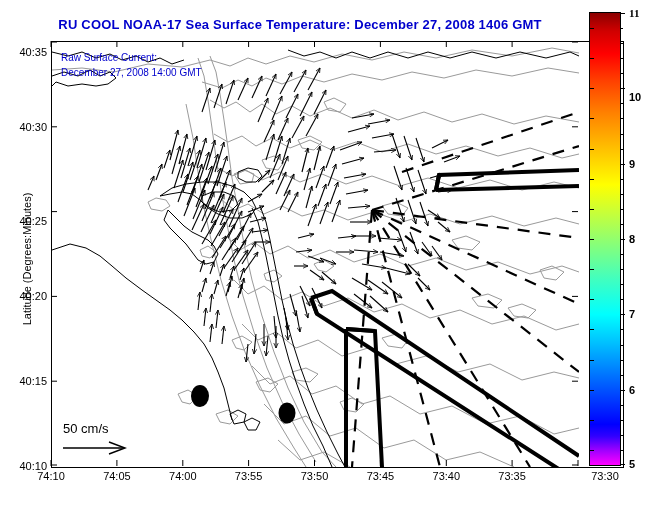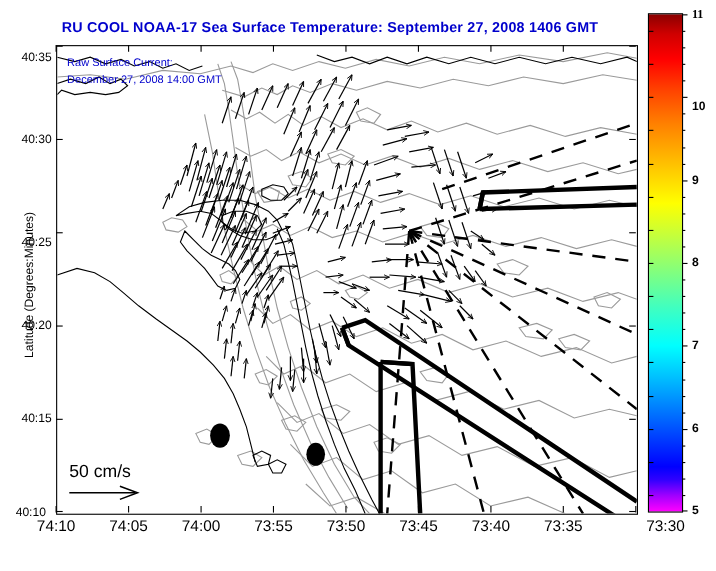--- a/index.html
+++ b/index.html
@@ -40,20 +40,21 @@
   #plot-frame {
     position: absolute;
     left: 51px;
     top: 41px;
     width: 527px;
     height: 425px;
     border: 1px solid #000000;
     background: #ffffff;
     box-sizing: content-box;
     overflow: hidden;
+    padding-left: 44px;
   }
   #map-svg {
     position: absolute;
     left: 0; top: 0;
     width: 527px;
     height: 425px;
     display: block;
   }
 
   
@@ -73,34 +74,34 @@
     position: absolute;
     left: 7px;
     bottom: 8px;
     width: 84px;
     height: 38px;
   }
   #scalebar-label {
     position: absolute;
     left: 4px;
     top: 0px;
-    font-size: 16px;
+    font-size: 13px;
     color: #000000;
     white-space: nowrap;
   }
   #scalebar-arrow {
     position: absolute;
     left: 2px;
     top: 20px;
   }
 
   
   .xtick-label {
     position: absolute;
-    font-size: 14px;
+    font-size: 11px;
     color: #000000;
     transform: translateX(-50%);
     white-space: nowrap;
   }
   .ytick-label {
     position: absolute;
     font-size: 11px;
     color: #000000;
     transform: translateY(-50%);
     text-align: right;
@@ -190,21 +191,21 @@
     color: #000000;
     transform: translateY(-50%);
     white-space: nowrap;
   }
 </style>
 </head>
 <body>
 
 <div id="figure">
 
-  <div id="title">RU COOL  NOAA-17  Sea Surface Temperature:  September 27, 2008 1406 GMT</div>
+  <div id="title">RU COOL  NOAA-17  Sea Surface Temperature:  December 27, 2008 1406 GMT</div>
 
   <div id="plot-frame">
 
     <svg id="map-svg" viewBox="0 0 527 425" preserveAspectRatio="none">
 
       <g stroke="#9a9a9a" stroke-width="1" fill="none">
         <path d="M0,28 L30,26 L62,30 L96,22 L130,25 L158,18 L178,24 L196,16 L214,22 L238,14 L262,20 L290,12 L320,18 L352,10 L384,16 L420,8 L460,14 L500,6 L527,11"></path>
         <path d="M150,40 L170,46 L186,38 L200,44 L214,36 L230,42 L250,34 L272,40 L300,32 L330,38 L360,30 L392,36 L424,28 L460,34 L496,26 L527,31"></path>
         <path d="M158,58 L172,66 L184,60 L198,70 L210,62 L224,72 L240,64 L258,74 L278,66 L300,76 L322,68 L346,78 L372,70 L400,80 L430,72 L462,82 L494,74 L527,80"></path>
         <path d="M162,92 L176,100 L190,94 L204,104 L220,96 L238,106 L258,98 L280,108 L304,100 L330,110 L356,102 L384,112 L414,104 L446,114 L478,106 L510,116 L527,112"></path>
@@ -521,21 +522,21 @@
     <span class="xtick-label" style="left:512.1px;top:470px;">73:35</span>
     <span class="xtick-label" style="left:605px;  top:470px;">73:30</span>
   </div>
 
   <div>
     <span class="ytick-label" style="left:9px; width:38px; top:52px;">40:35</span>
     <span class="ytick-label" style="left:9px; width:38px; top:126.8px;">40:30</span>
     <span class="ytick-label" style="left:9px; width:38px; top:221px;">40:25</span>
     <span class="ytick-label" style="left:9px; width:38px; top:296.4px;">40:20</span>
     <span class="ytick-label" style="left:9px; width:38px; top:381.2px;">40:15</span>
-    <span class="ytick-label" style="left:9px; width:38px; top:466px;text-align:center;">40:10</span>
+    <span class="ytick-label" style="left:9px; width:38px; top:466px;">40:10</span>
   </div>
 
   <svg style="position:absolute;left:51px;top:41px;width:527px;height:425px;pointer-events:none;overflow:visible;">
     <g stroke="#000000" stroke-width="1">
       <line x1="0" y1="425" x2="0" y2="419"></line>
       <line x1="65.9" y1="425" x2="65.9" y2="419"></line>
       <line x1="131.8" y1="425" x2="131.8" y2="419"></line>
       <line x1="197.6" y1="425" x2="197.6" y2="419"></line>
       <line x1="263.5" y1="425" x2="263.5" y2="419"></line>
       <line x1="329.4" y1="425" x2="329.4" y2="419"></line>

